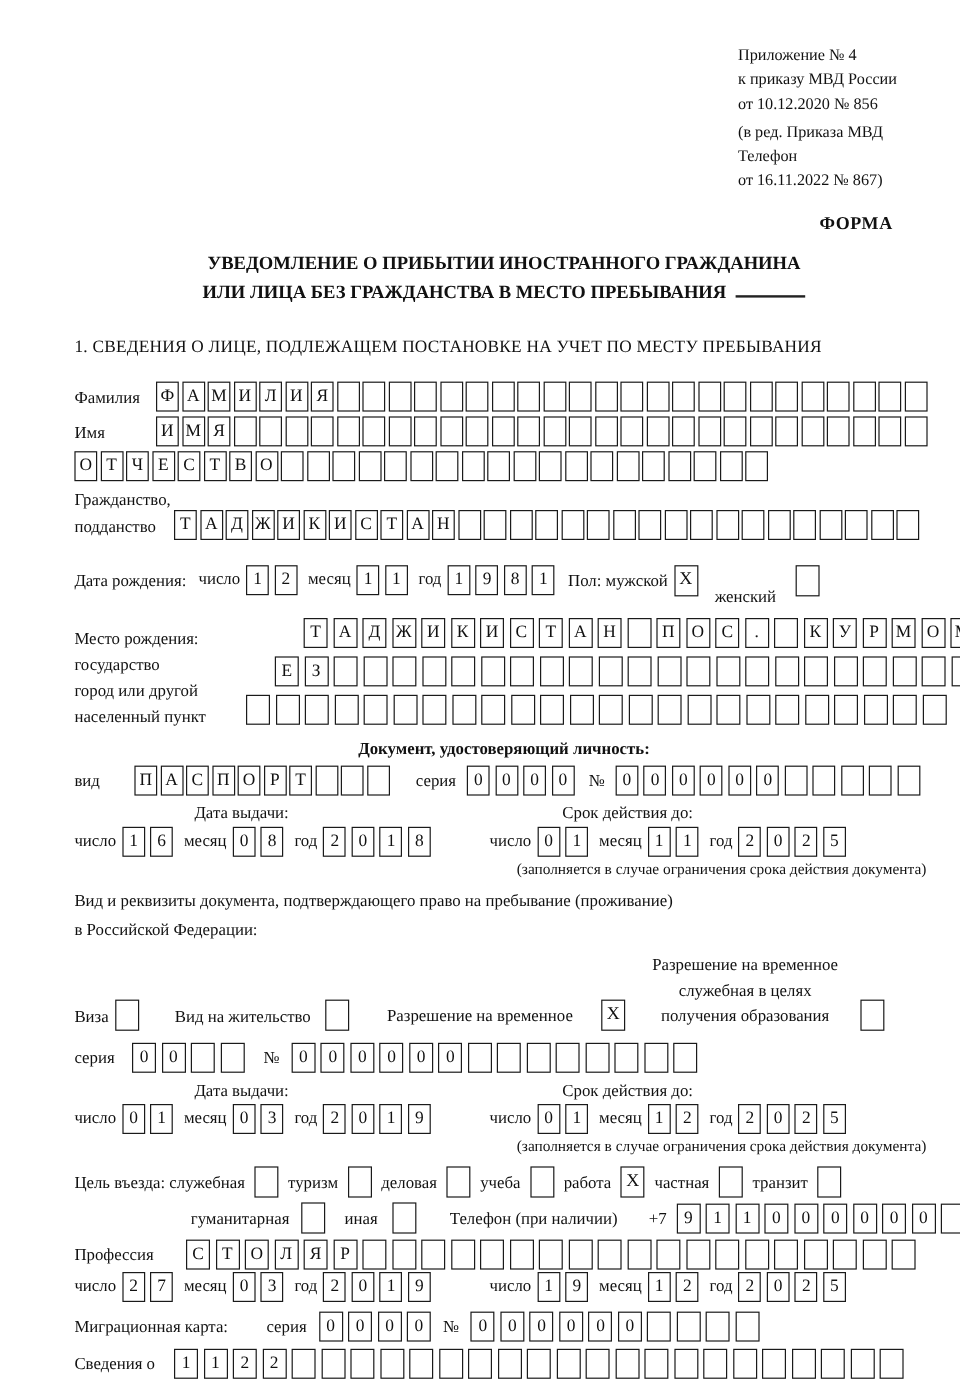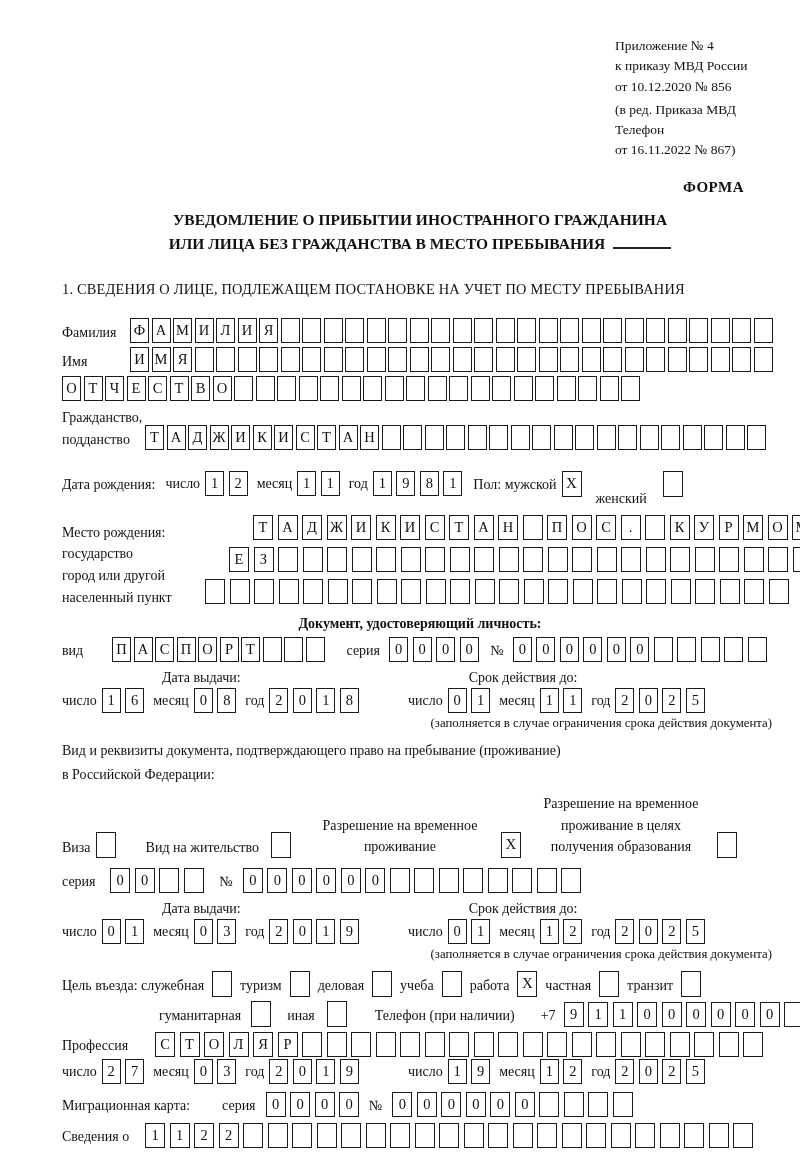--- a/index.html
+++ b/index.html
@@ -401,26 +401,25 @@
     <div>в Российской Федерации:</div>
   </div>
 
   <div class="row" style="margin-top:4px;">
     <span class="lbl">Виза</span>
     <span class="cb" style="margin-left:5px;"></span>
     <span class="lbl" style="margin-left:30px;">Вид на жительство</span>
     <span class="cb" style="margin-left:12px;"></span>
     <span class="center-lbl" style="margin-left:20px;width:178px;">
       <div>Разрешение на временное</div>
-      <div>проживание</div>
     </span>
     <span class="cb" style="margin-left:12px;">X</span>
     <span class="center-lbl" style="margin-left:14px;width:172px;">
       <div>Разрешение на временное</div>
-      <div>проживание в целях</div>
+      <div>служебная в целях</div>
       <div>получения образования</div>
     </span>
     <span class="cb" style="margin-left:10px;"></span>
   </div>
 
   <div class="row" style="margin-top:10px;align-items:center;">
     <span class="lbl" style="width:48px;">серия</span>
     <span class="boxes wide g4">
         <span class="box">0</span>
         <span class="box">0</span>

